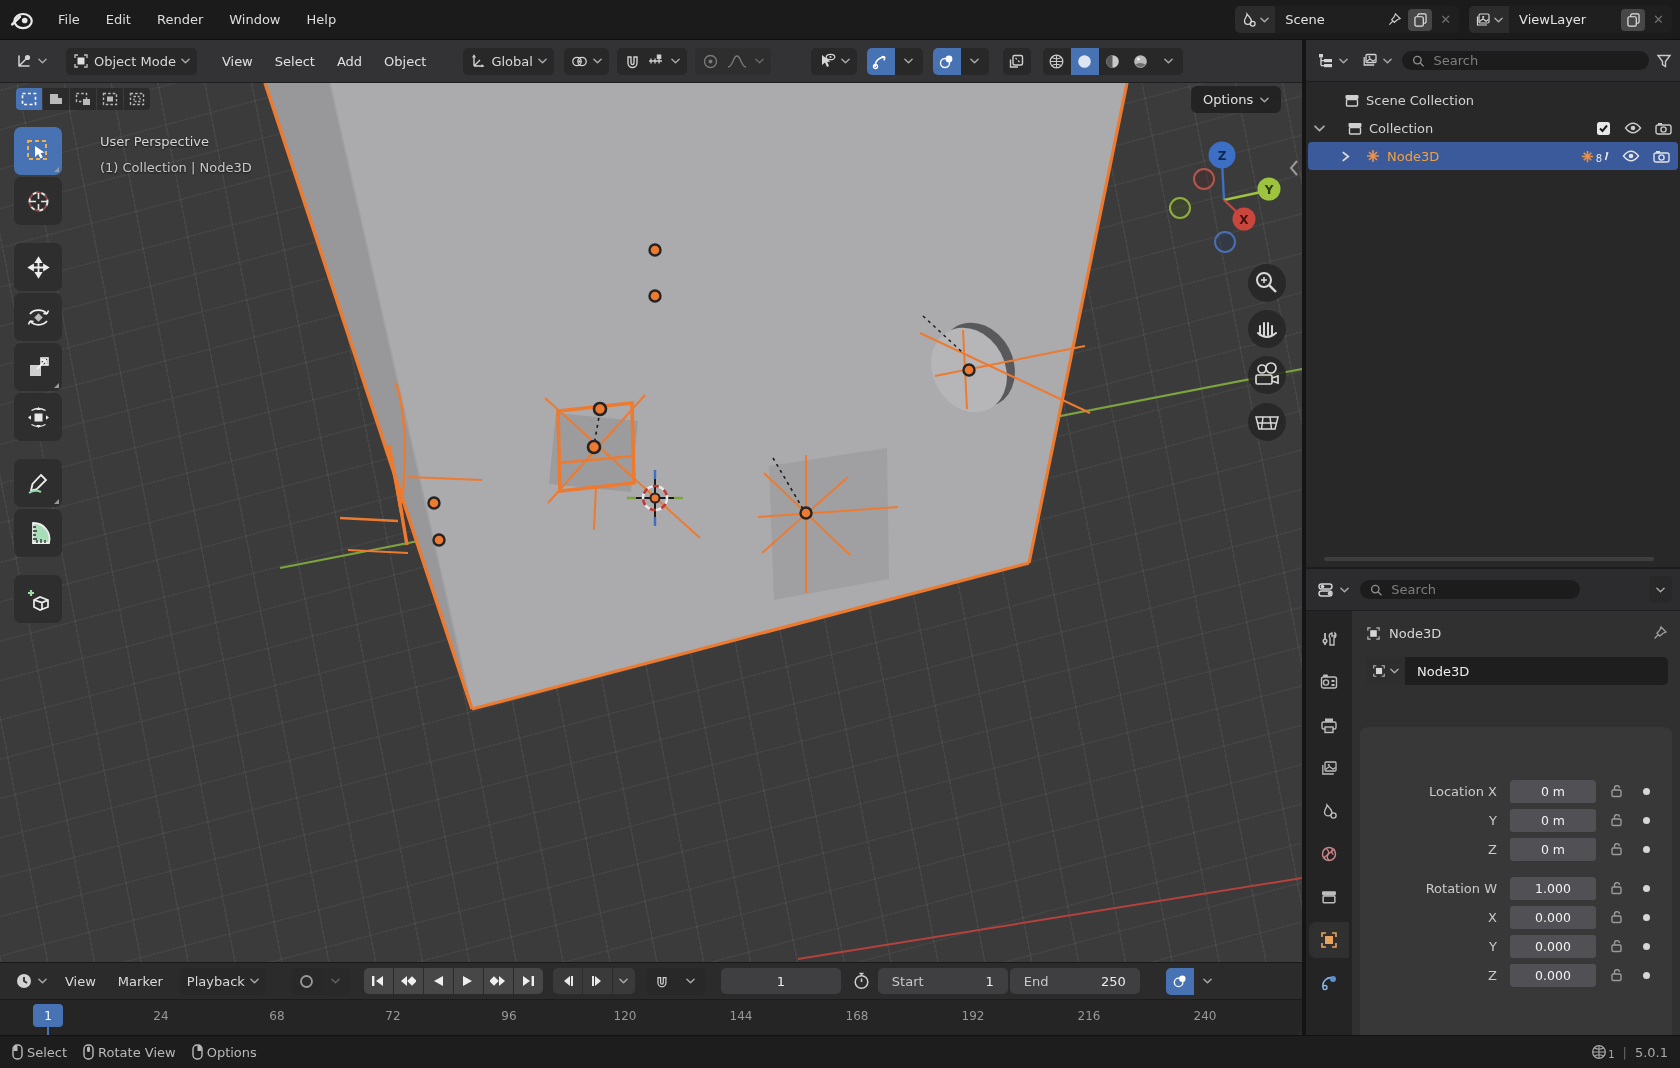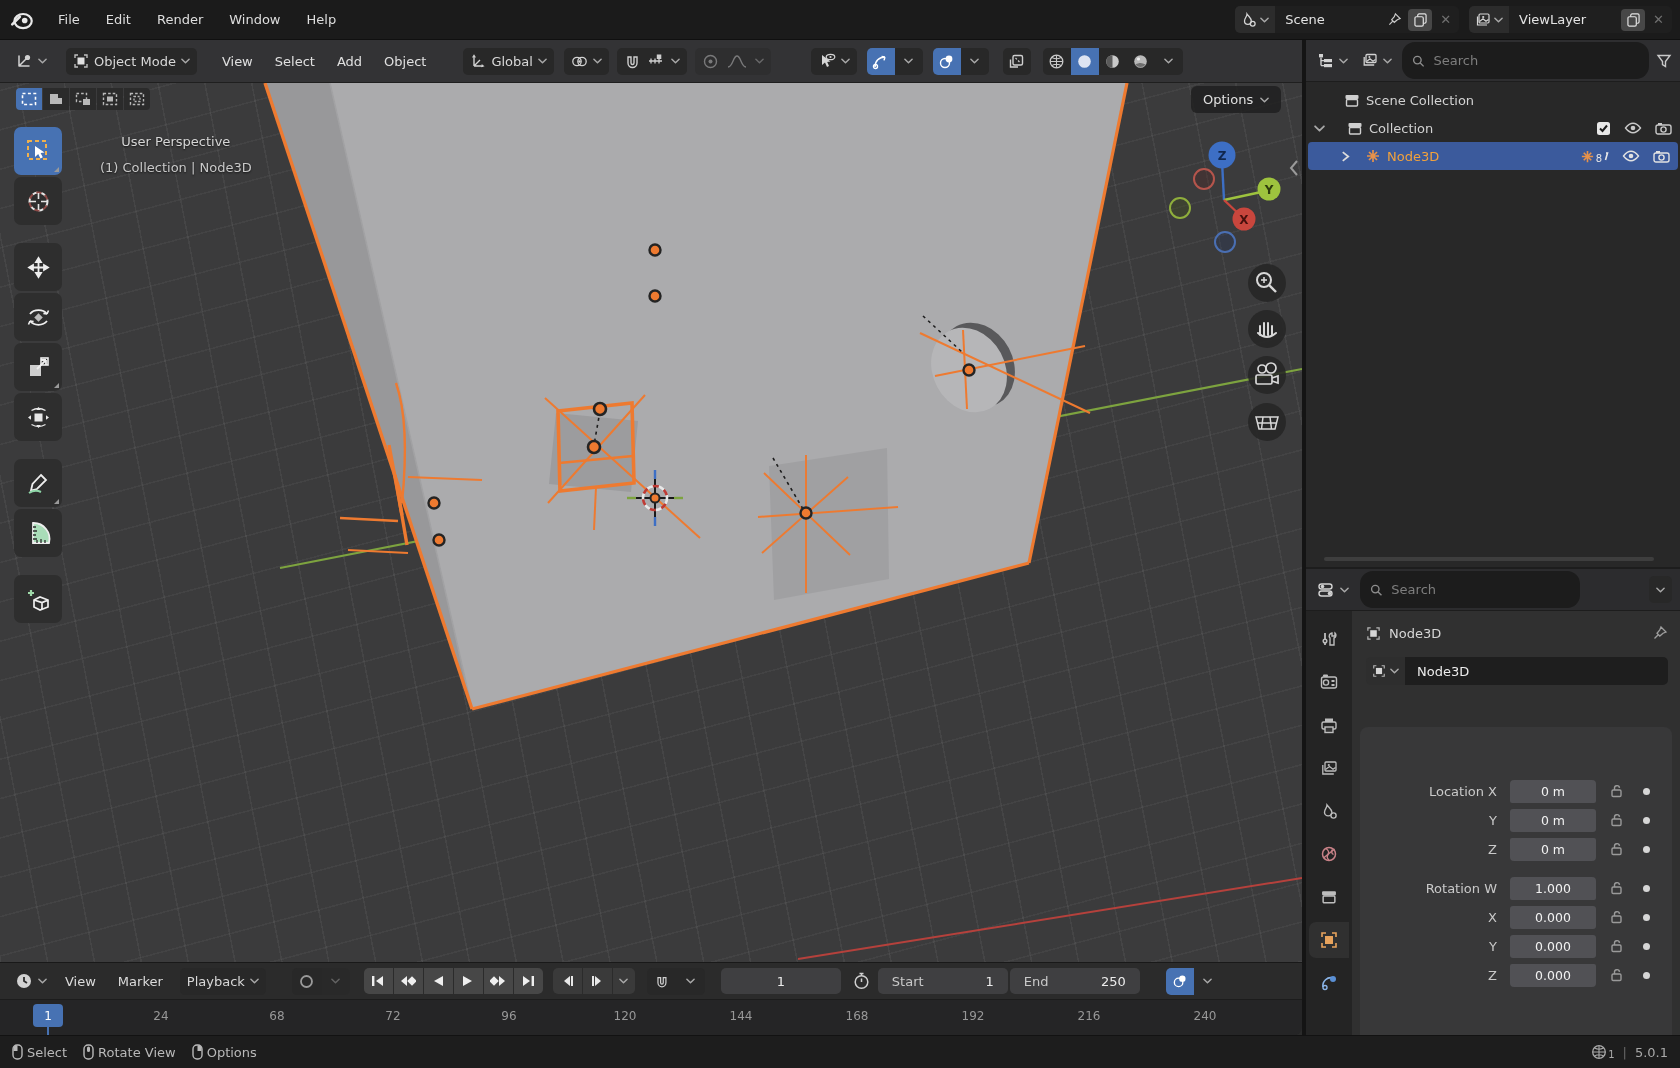--- a/index.html
+++ b/index.html
@@ -49,21 +49,21 @@
   .select-modes{position:absolute;left:16px;top:5px;display:flex;gap:1px;border-radius:4px;overflow:hidden;}
   .smode{width:26px;height:22px;background:#2b2b2b;display:flex;align-items:center;justify-content:center;}
   .smode.on{background:#4772b3;}
   .toolbar{position:absolute;left:14px;top:44px;display:flex;flex-direction:column;width:48px;}
   .tool{position:relative;width:48px;height:48px;margin-bottom:2px;background:#2e2e2e;border-radius:7px;
         display:flex;align-items:center;justify-content:center;}
   .tool.on{background:#4772b3;}
   .tool.gap{margin-top:16px;}
   .tool .corner{position:absolute;right:3px;bottom:3px;width:0;height:0;
         border-left:5px solid transparent;border-bottom:5px solid #9a9a9a;}
-  .vp-text{position:absolute;left:100px;top:46px;line-height:26px;color:#d6d6d6;text-shadow:0 1px 2px rgba(0,0,0,.7);text-align:center;}
+  .vp-text{position:absolute;left:100px;top:46px;line-height:26px;color:#d6d6d6;text-shadow:0 1px 2px rgba(0,0,0,.7);}
   .vp-text .sub{color:#c9c9c9;}
   .options-btn{position:absolute;left:1191px;top:3px;height:27px;padding:0 12px;display:flex;align-items:center;gap:7px;
         background:rgba(30,30,30,.82);border-radius:6px;color:#e0e0e0;}
 
   
   .timeline{position:absolute;left:0;top:962px;width:1302px;height:73px;background:#2b2b2b;border-top:1px solid #191919;box-sizing:border-box;}
   .tl-header{display:flex;align-items:center;height:36px;padding-left:8px;}
   .tl-menu{padding:0 11px;color:#dcdcdc;}
   .pb-group{display:flex;gap:1px;border-radius:5px;overflow:hidden;margin-left:14px;}
   .pb{width:29px;height:26px;background:#474747;display:flex;align-items:center;justify-content:center;}
@@ -72,21 +72,21 @@
   .tl-ruler{position:relative;height:36px;background:#252526;border-top:1px solid #1c1c1c;border-radius:0 0 9px 0;}
   .tick{position:absolute;top:9px;transform:translateX(-50%);color:#989898;font-size:12px;}
   .playhead{position:absolute;left:33px;top:4px;width:30px;height:23px;background:#4772b3;border-radius:4px;
             display:flex;align-items:center;justify-content:center;color:#fff;font-size:12px;}
   .playline{position:absolute;left:47px;top:27px;width:2px;height:9px;background:#4772b3;}
 
   
   .right-divider{position:absolute;left:1302px;top:40px;width:4px;height:995px;background:#141414;}
   .outliner{position:absolute;left:1306px;top:40px;width:374px;height:527px;background:#282828;}
   .ol-header{display:flex;align-items:center;height:42px;background:#2e2e30;padding:0 8px;gap:7px;border-bottom:1px solid #1d1d1d;box-sizing:border-box;}
-  .search{display:flex;align-items:center;gap:7px;background:#1c1c1c;border-radius:13px;height:37px;padding:0 10px;flex:1;}
+  .search{display:flex;align-items:center;gap:7px;background:#1c1c1c;border-radius:13px;height:19px;padding:0 10px;flex:1;}
   .search input{background:transparent;border:none;outline:none;color:#cfcfcf;width:100%;font-size:13px;font-family:inherit;}
   .search input::placeholder{color:#7e7e7e;}
   .ol-row{display:flex;align-items:center;height:28px;gap:6px;padding:0 8px;color:#d2d2d2;}
   .ol-row.selected{background:#3b5a9c;border-radius:4px;margin:0 2px;color:#eee;}
   .ol-right{margin-left:auto;display:flex;align-items:center;gap:13px;}
   .node-label{color:#f2a23c;}
   .ol-scrollbar{position:absolute;left:18px;bottom:6px;width:330px;height:4px;border-radius:2px;background:#3e3e3e;}
 
   .props{position:absolute;left:1306px;top:569px;width:374px;height:466px;background:#303030;}
   .pr-header{display:flex;align-items:center;height:42px;background:#2c2c2e;padding:0 8px;gap:8px;border-bottom:1px solid #1d1d1d;box-sizing:border-box;}

